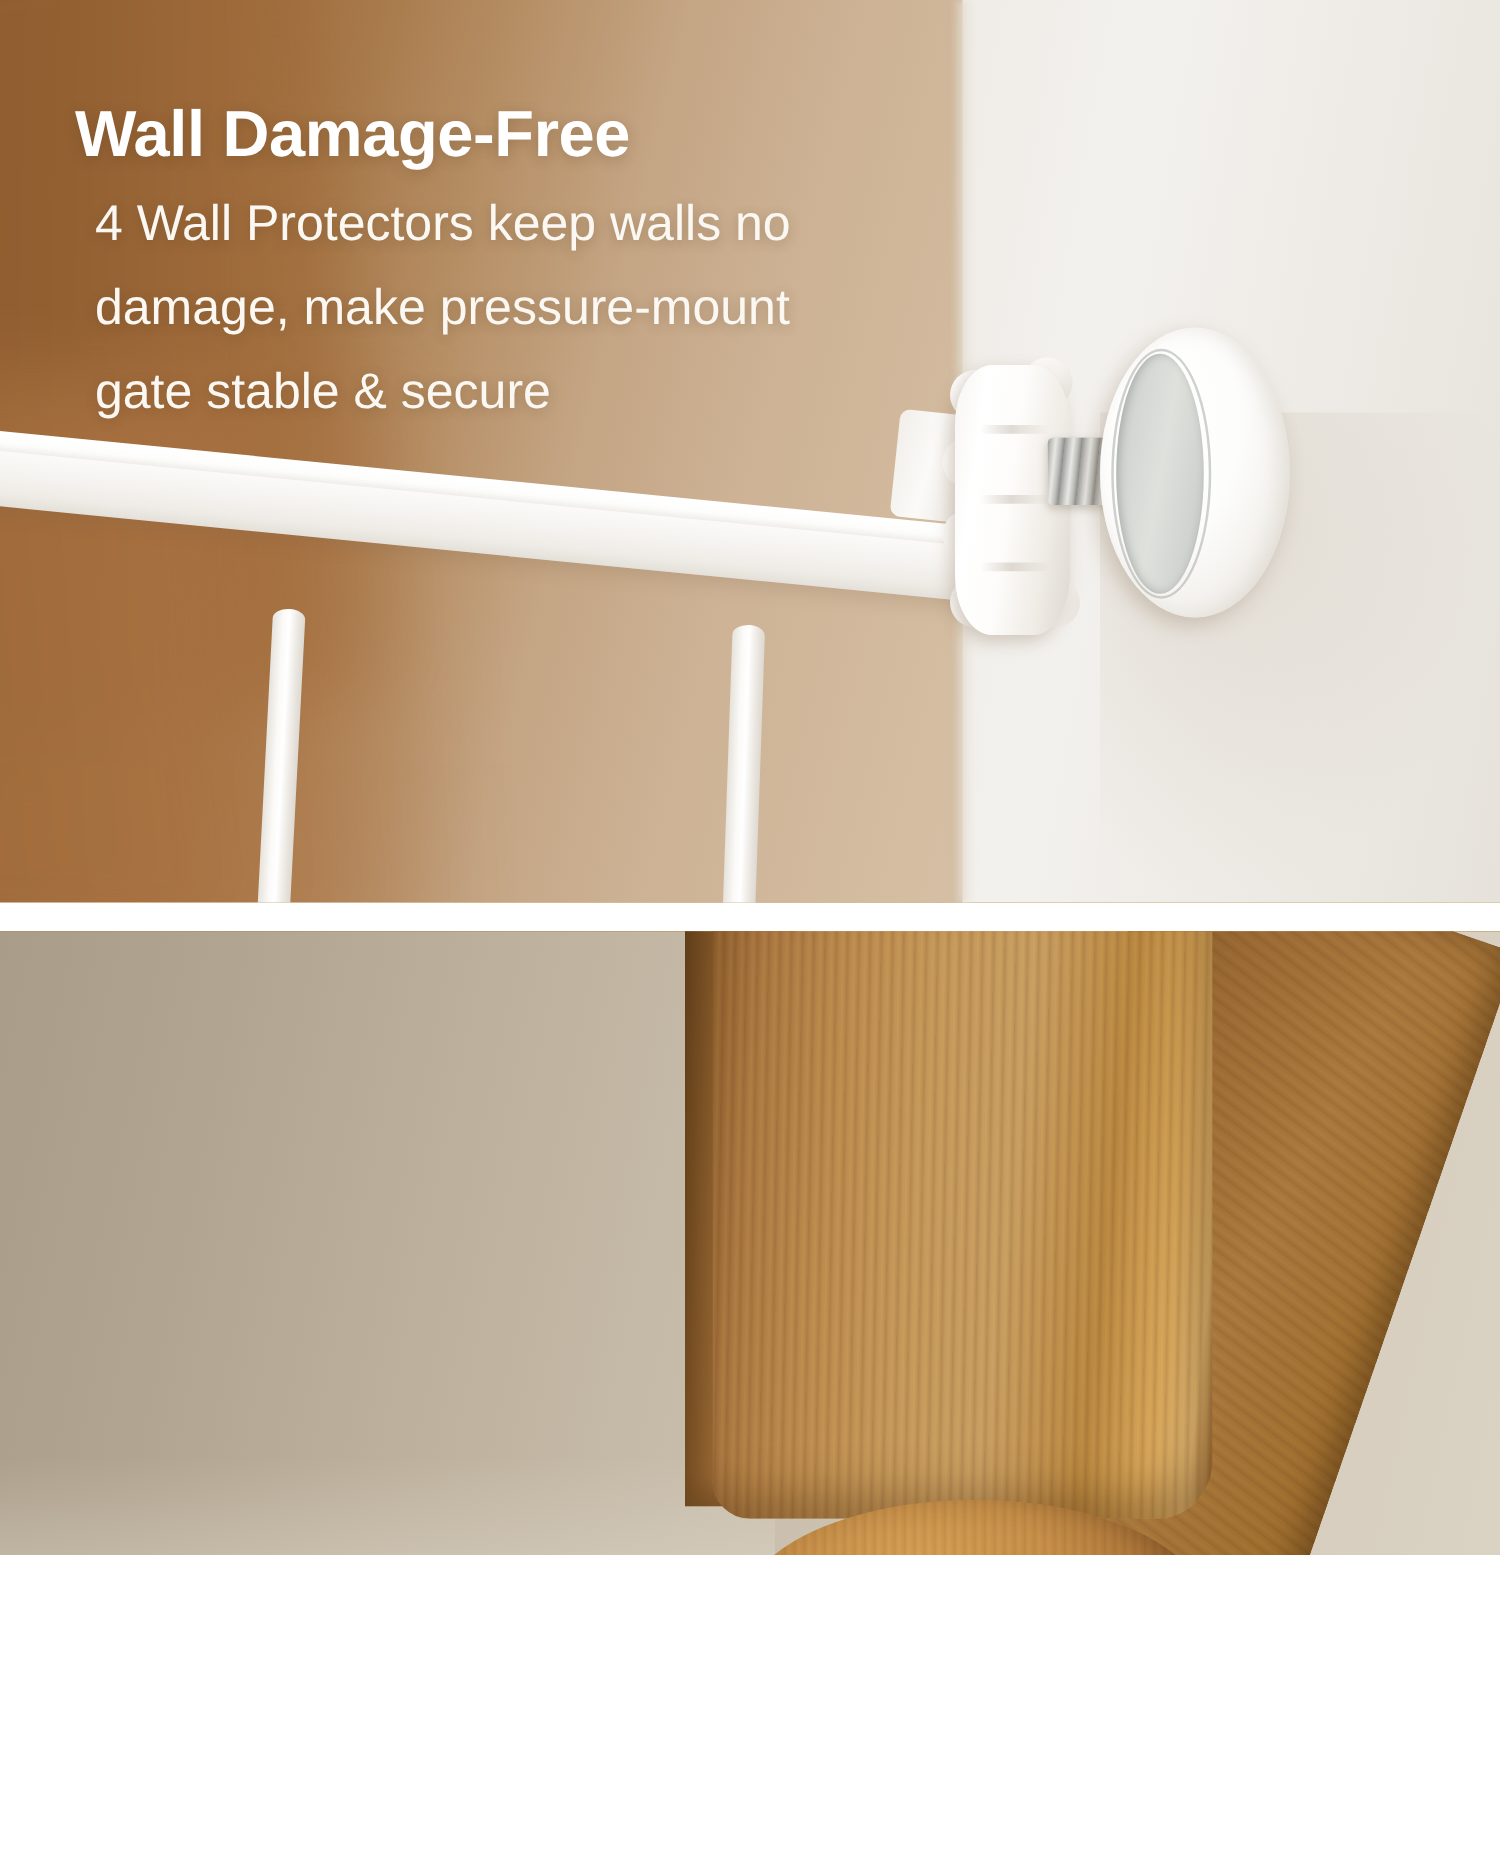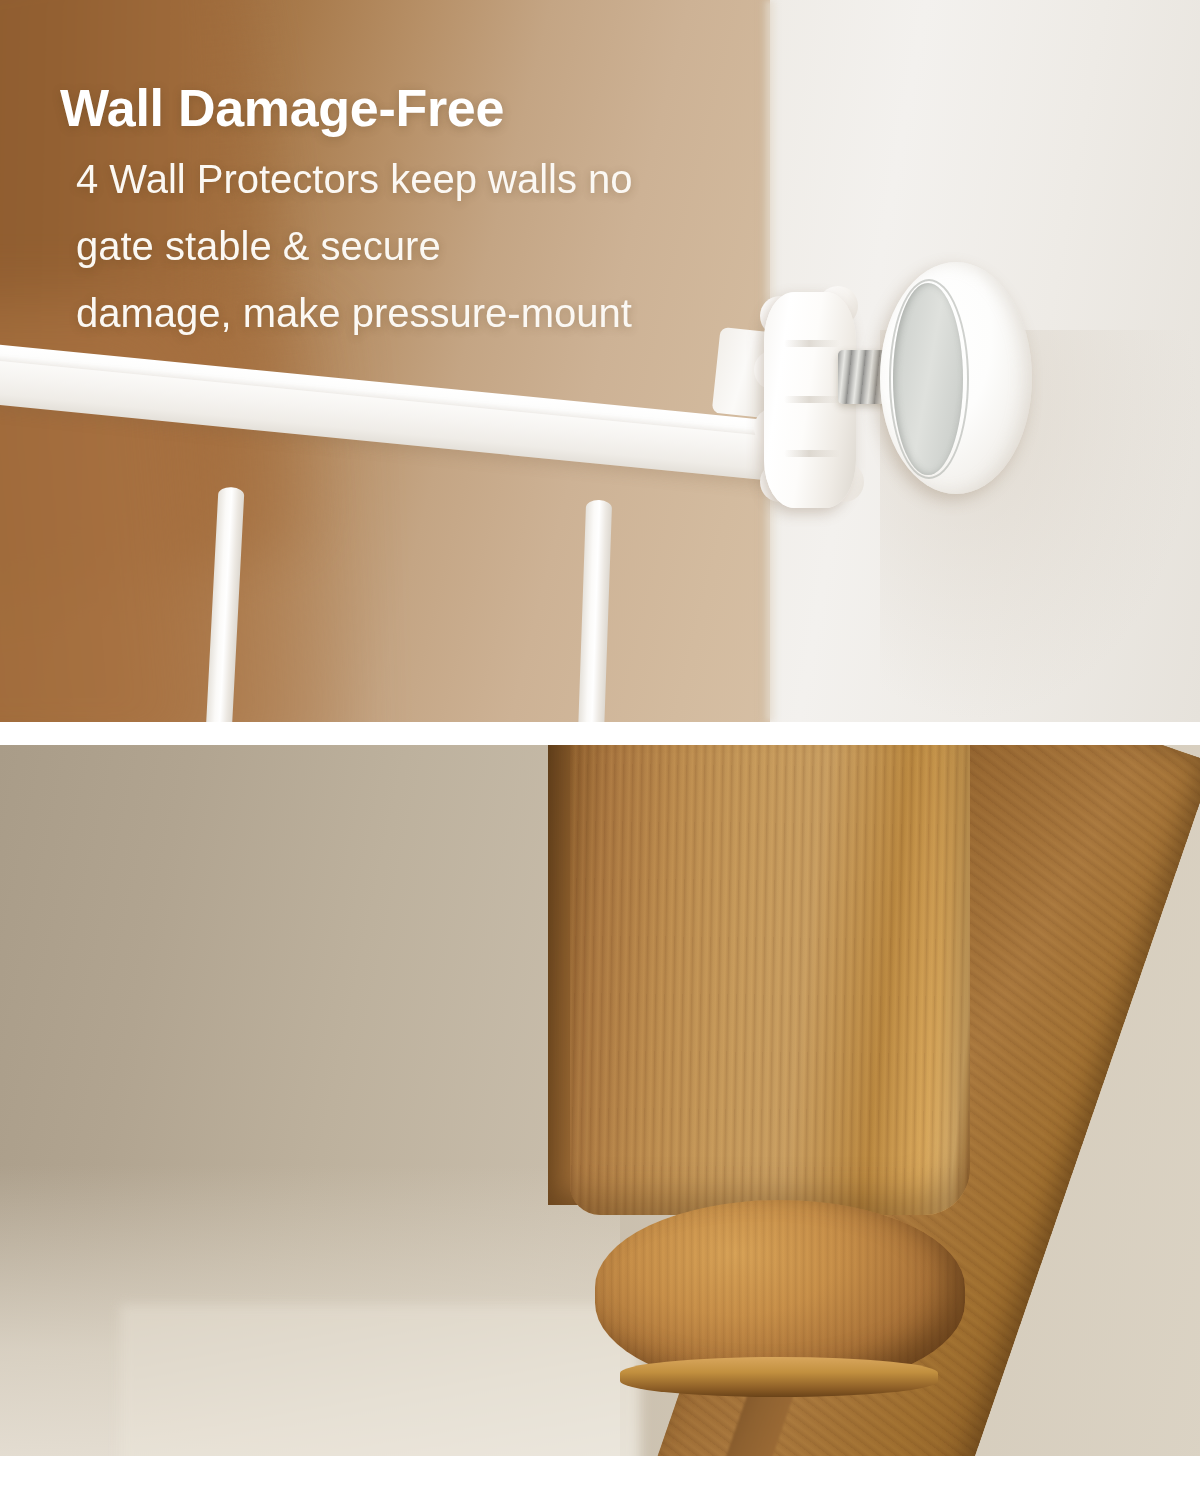--- a/index.html
+++ b/index.html
@@ -3,21 +3,21 @@
 <meta charset="utf-8">
 <title>Baby Gate Feature Panels</title>
 <style>
   html,body{margin:0;padding:0;background:#ffffff;}
   body{
     font-family:"Liberation Sans","DejaVu Sans",sans-serif;
     -webkit-font-smoothing:antialiased;
   }
   .page{
     position:relative;
-    width:1200px;height:1456px;
+    width:1200px;height:1244px;
     overflow:hidden;
     background:#a16207;
   }
 
   
   .panel{position:absolute;left:0;width:1200px;overflow:hidden;}
   #panel-top{top:0;height:722px;}
   #panel-divider{position:absolute;left:0;top:722px;width:1200px;height:23px;background:#ffffff;}
   #panel-bottom{top:745px;height:755px;}
 
@@ -308,22 +308,22 @@
       </div>
     </div>
     <div class="screw"></div>
     <div class="protector-disc"></div>
     <div class="protector-pad"></div>
     <div class="protector-padrim"></div>
 
     <div class="txt-block" id="top-text">
       <h2 class="heading">Wall Damage-Free</h2>
       <p class="body">4 Wall Protectors keep walls no</p>
+      <p class="body">damage, make pressure-mount</p>
       <p class="body">gate stable &amp; secure</p>
-      <p class="body">damage, make pressure-mount</p>
     </div>
   </div>
 
   <div id="panel-divider"></div>
 
   <div class="panel" id="panel-bottom">
 
     <div class="bot-bg"></div>
     <div class="bot-wallglow"></div>
     <div class="bot-floor"></div>

